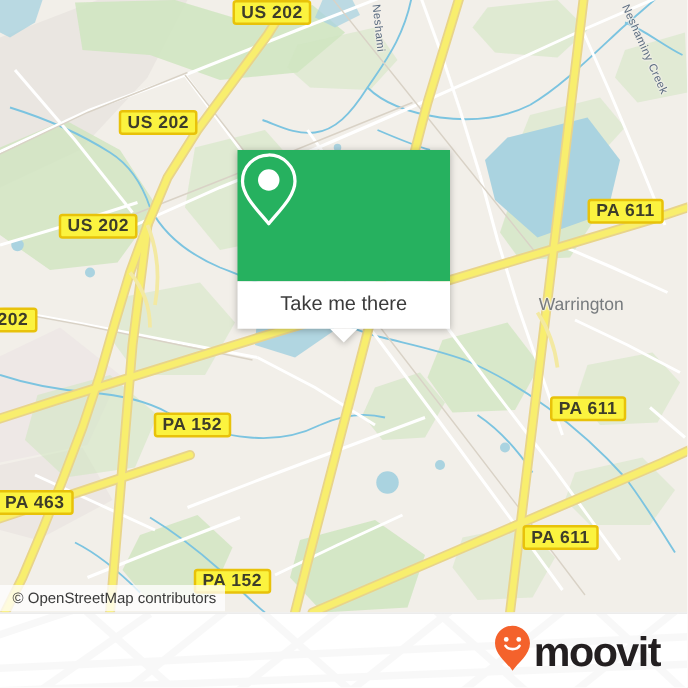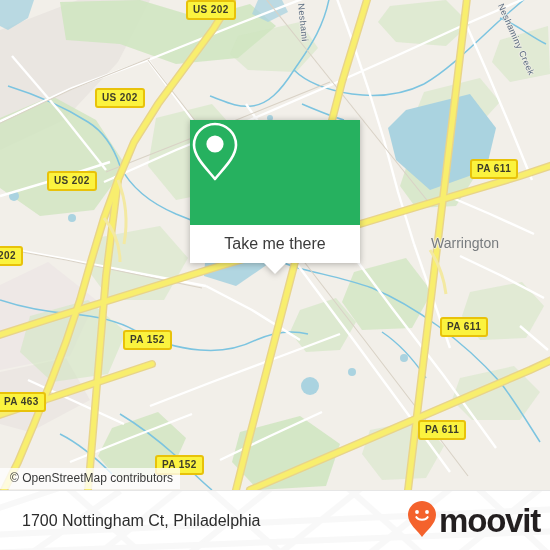--- a/index.html
+++ b/index.html
@@ -21,21 +21,21 @@
   }
   #map svg { position: absolute; left: 0; top: 0; display: block; }
 
   
   .shield {
     position: absolute;
     background: #fbf33f;
     border: 2px solid #e8c20a;
     border-radius: 3px;
     color: #3d3d2a;
-    font-size: 10px;
+    font-size: 14px;
     font-weight: bold;
     letter-spacing: .4px;
     line-height: 13px;
     padding: 1px 5px 2px 5px;
     white-space: nowrap;
     font-family: "Liberation Sans", sans-serif;
   }
 
   
   .place-label {
@@ -114,21 +114,21 @@
   }
   #address {
     position: relative;
     margin-left: 22px;
     color: #2b2b2b;
     font-size: 16px;
     white-space: nowrap;
   }
   #brand {
     position: absolute;
-    right: 10px; top: 50%;
+    right: 22px; top: 50%;
     transform: translateY(-50%);
     display: flex; align-items: center; gap: 2px;
   }
   #brand-word {
     color: #231f20;
     font-size: 33px;
     font-weight: bold;
     letter-spacing: -1.2px;
     line-height: 33px;
   }
@@ -304,21 +304,20 @@
         <path d="M450,70 L550,-10"></path>
         <path d="M-10,44 L560,18"></path>
         <path d="M-10,62 L560,40"></path>
         <path d="M60,-10 L150,70"></path>
         <path d="M200,-10 L290,70"></path>
         <path d="M340,-10 L430,70"></path>
         <path d="M470,-10 L556,70"></path>
       </g>
     </svg>
 
-    <div id="address">1700 Nottingham Ct, Philadelphia</div>
 
     <div id="brand">
       <span>
         <svg width="30" height="38" viewBox="0 0 30 38" aria-hidden="true">
           <path d="M15 1 C7.3 1 1 7.3 1 15 C1 24 11 31 15 37 C19 31 29 24 29 15 C29 7.3 22.7 1 15 1 Z" fill="#f4622c"></path>
           <circle cx="10" cy="12" r="1.9" fill="#ffffff"></circle>
           <circle cx="20" cy="12" r="1.9" fill="#ffffff"></circle>
           <path d="M9.4 17.2 C11.4 20.6 18.6 20.6 20.6 17.2" fill="none" stroke="#ffffff" stroke-width="2.1" stroke-linecap="round"></path>
         </svg>
       </span>

